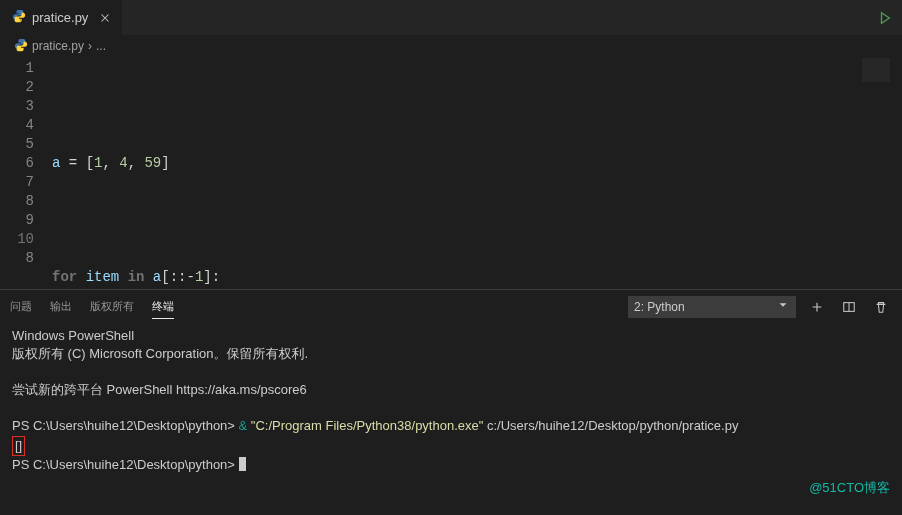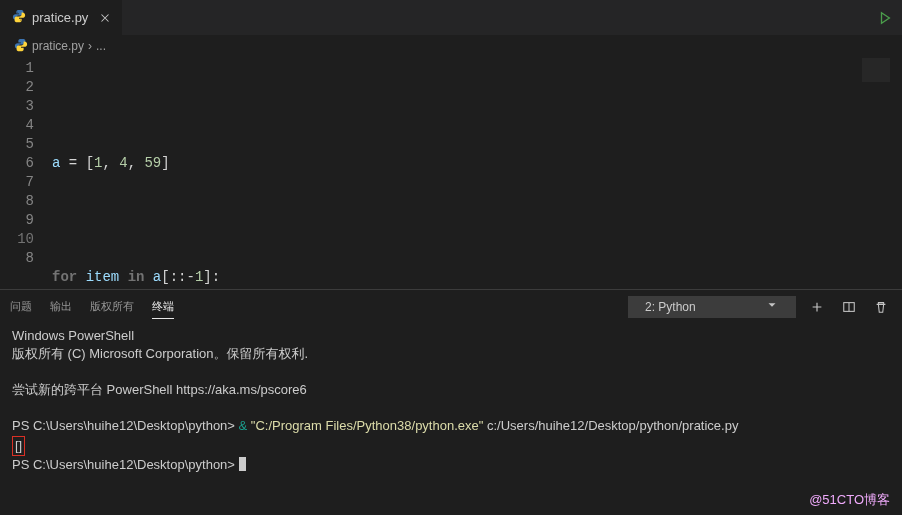--- a/index.html
+++ b/index.html
@@ -97,43 +97,43 @@
   .panel-tabs .ptab.active { color:#e7e7e7; border-bottom:1px solid #e7e7e7; }
   .panel-right {
     margin-left:auto; display:flex; align-items:center; gap:10px;
   }
   .dropdown {
     width: 168px; height:22px;
     background:#3c3c3c;
     border:1px solid #3c3c3c;
     color:#cccccc;
     display:flex; align-items:center;
-    padding: 0 16px;
+    padding: 0 5px;
     font-size: 12px;
     justify-content: space-between;
   }
   .panel-right .ibtn { width:22px; height:22px; display:flex; align-items:center; justify-content:center; }
   .panel-right svg { width:14px; height:14px; }
   .terminal {
     flex:1;
     padding: 4px 12px 8px;
     font-family: Liberation Sans, sans-serif;
     font-size: 13px;
     line-height: 18px;
     color:#cccccc;
     white-space: pre-wrap;
     word-break: break-all;
   }
   .term-acc { color:#1b9e8e; }
   .term-yellow { color:#dcdcaa; }
   .red-box { border:1px solid #d93025; padding: 0 2px; display:inline-block; margin-top:1px; }
   .cursor-block { display:inline-block; width:7px; height:14px; background:#cccccc; vertical-align:-2px; }
   .watermark {
-    position:absolute; right:12px; bottom:6px;
-    color:#f0abfc; font-size:13px;
+    position:absolute; right:12px; bottom:18px;
+    color:#14b8a6; font-size:13px;
   }
 </style>
 </head>
 <body>
 
 <div class="tab-bar">
   <div class="tab">
     <span class="icon">
       <svg viewBox="0 0 16 16">
           <path fill="#3c74b1" d="M8 1c-2 0-3 .5-3 2v2h3v1H4c-1.5 0-3 1-3 3s1.5 3 3 3h1v-2c0-1.5 1-2.5 2.5-2.5H11c1 0 2-1 2-2V3c0-1.5-1-2-3-2H8zM6.5 3a.5.5 0 110 1 .5.5 0 010-1z"></path>

